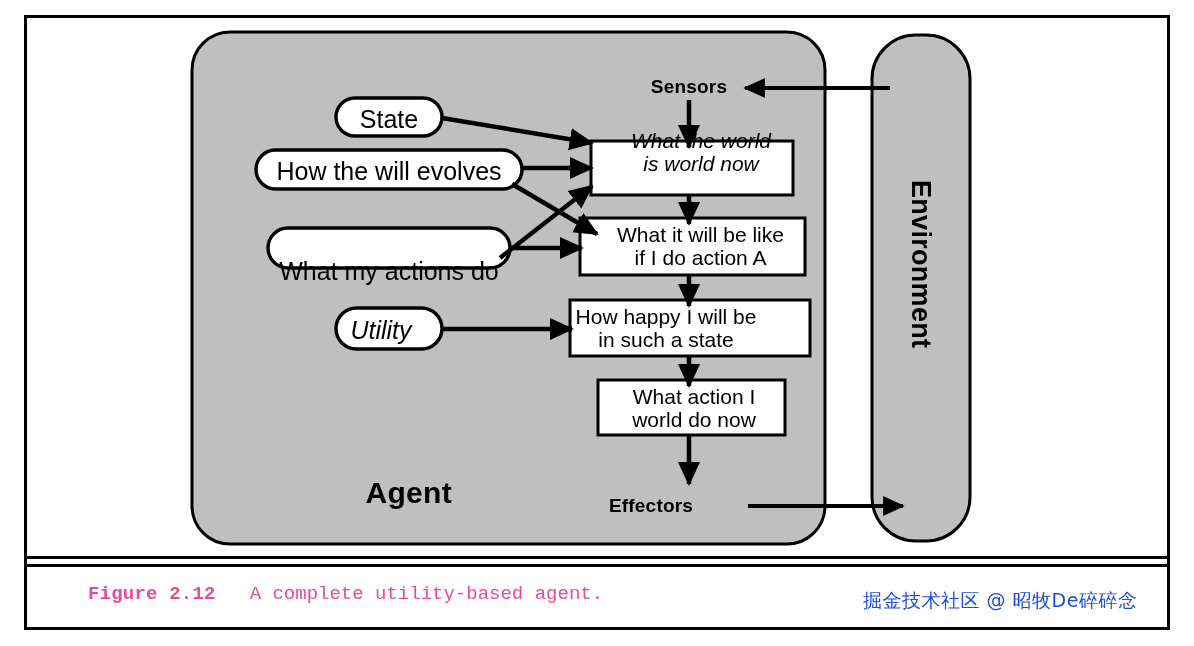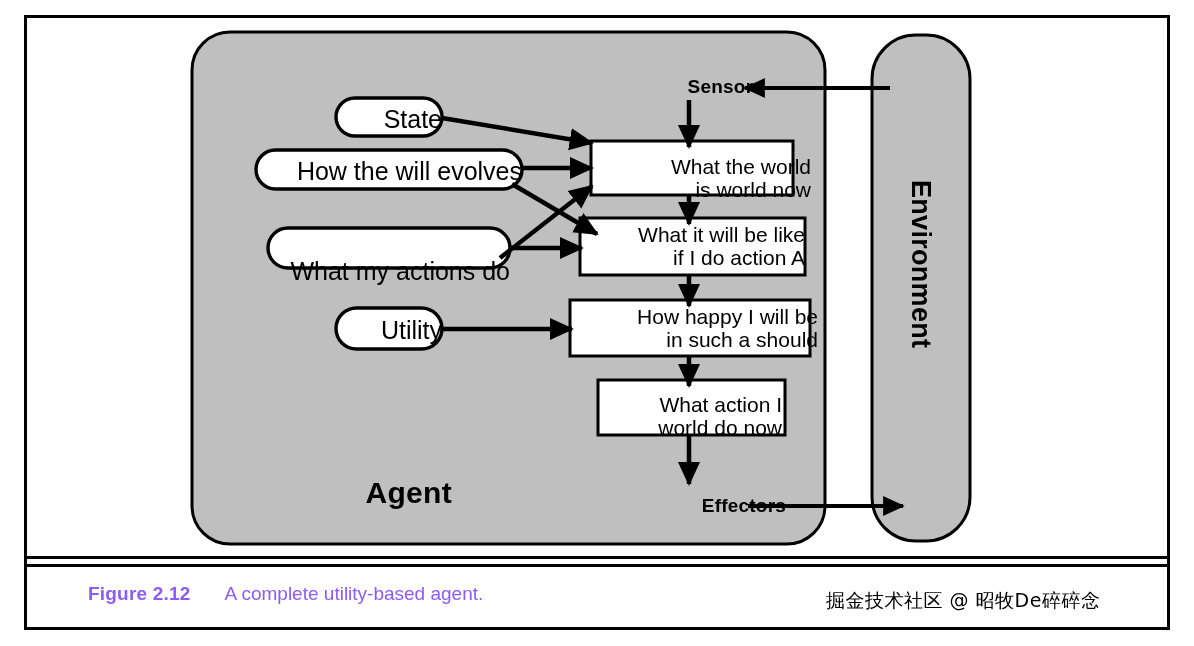--- a/index.html
+++ b/index.html
@@ -45,53 +45,53 @@
     background: #000000;
   }
   #rule-top { top: 556px; }
   #rule-bottom { top: 564px; }
 
   
   #caption {
     position: absolute;
     left: 88px;
     top: 583px;
-    font-family: Liberation Sans, sans-serif;
+    font-family: Liberation Mono, monospace;
     font-size: 19px;
-    color: #8b5cf6;
+    color: #ec4899;
     white-space: nowrap;
   }
   #caption .fig-label {
     font-weight: bold;
     letter-spacing: 0.2px;
   }
   #caption .fig-text {
     margin-left: 34px;
   }
 
   
   #watermark {
     position: absolute;
-    left: 826px;
+    left: 863px;
     top: 588px;
     font-family: "DejaVu Sans", sans-serif;
     font-size: 19px;
-    color: #000000;
+    color: #1d4ed8;
     text-shadow: 1px 1px 0 #ffffff;
     white-space: nowrap;
     letter-spacing: 0.5px;
   }
 
   
   .lbl {
     position: absolute;
     color: #000000;
     white-space: nowrap;
     line-height: 1.08;
-    text-align: right;
+    text-align: center;
     pointer-events: none;
   }
   .pill-lbl { font-size: 25px; }
   .box-lbl  { font-size: 21px; }
   .port-lbl { font-size: 19px; font-weight: bold; letter-spacing: 0.2px; }
   .agent-lbl { font-size: 30px; font-weight: bold; letter-spacing: 0.3px; }
   .env-lbl {
     font-size: 27px;
     font-weight: bold;
     letter-spacing: 0.3px;
@@ -162,45 +162,45 @@
 
     <line x1="748" y1="506" x2="903" y2="506" stroke="#000000" stroke-width="4" marker-end="url(#arrowbig)"></line>
   </svg>
 
   <div class="lbl pill-lbl" style="left:336px; top:106px; width:106px;">State</div>
 
   <div class="lbl pill-lbl" style="left:256px; top:158px; width:266px;">How the will evolves</div>
 
   <div class="lbl pill-lbl" style="left:268px; top:237px; width:242px;margin-top:21px;">What my actions do</div>
 
-  <div class="lbl pill-lbl" style="left:336px; top:317px; width:106px;">Utility</div>
-
-  <div class="lbl box-lbl" style="left:591px; top:156px; width:220px;">
+  <div class="lbl pill-lbl" style="left:328px; top:317px; width:106px;font-style:italic;">Utility</div>
+
+  <div class="lbl box-lbl" style="left:591px; top:130px; width:220px;font-style:italic;">
     <span>What the world</span><br>
     <span>is world now</span>
   </div>
 
-  <div class="lbl box-lbl" style="left:580px; top:224px; width:225px;">
+  <div class="lbl box-lbl" style="left:580px; top:224px; width:225px;padding-left:8px;">
     <span>What it will be like</span><br>
     <span>if I do action A</span>
   </div>
 
-  <div class="lbl box-lbl" style="left:570px; top:306px; width:248px;">
+  <div class="lbl box-lbl" style="left:542px; top:306px; width:248px;">
     <span>How happy I will be</span><br>
-    <span>in such a should</span>
-  </div>
-
-  <div class="lbl box-lbl" style="left:574px; top:386px; width:208px;margin-top:8px;">
+    <span>in such a state</span>
+  </div>
+
+  <div class="lbl box-lbl" style="left:590px; top:386px; width:208px;">
     <span>What action I</span><br>
     <span>world do now</span>
   </div>
 
   <div class="lbl port-lbl" style="left:614px; top:77px; width:150px;">Sensors</div>
 
-  <div class="lbl port-lbl" style="left:636px; top:496px; width:150px;">Effectors</div>
+  <div class="lbl port-lbl" style="left:576px; top:496px; width:150px;">Effectors</div>
 
   <div class="lbl agent-lbl" style="left:232px; top:477px; width:220px; text-align:right;">Agent</div>
 
   <div class="lbl env-lbl" style="left:935px; top:180px; width:220px; text-align:left;">Environment</div>
 
   <div class="rule" id="rule-top"></div>
   <div class="rule" id="rule-bottom"></div>
 
   <div id="caption">
     <span class="fig-label">Figure 2.12</span><span class="fig-text">A complete utility-based agent.</span>

